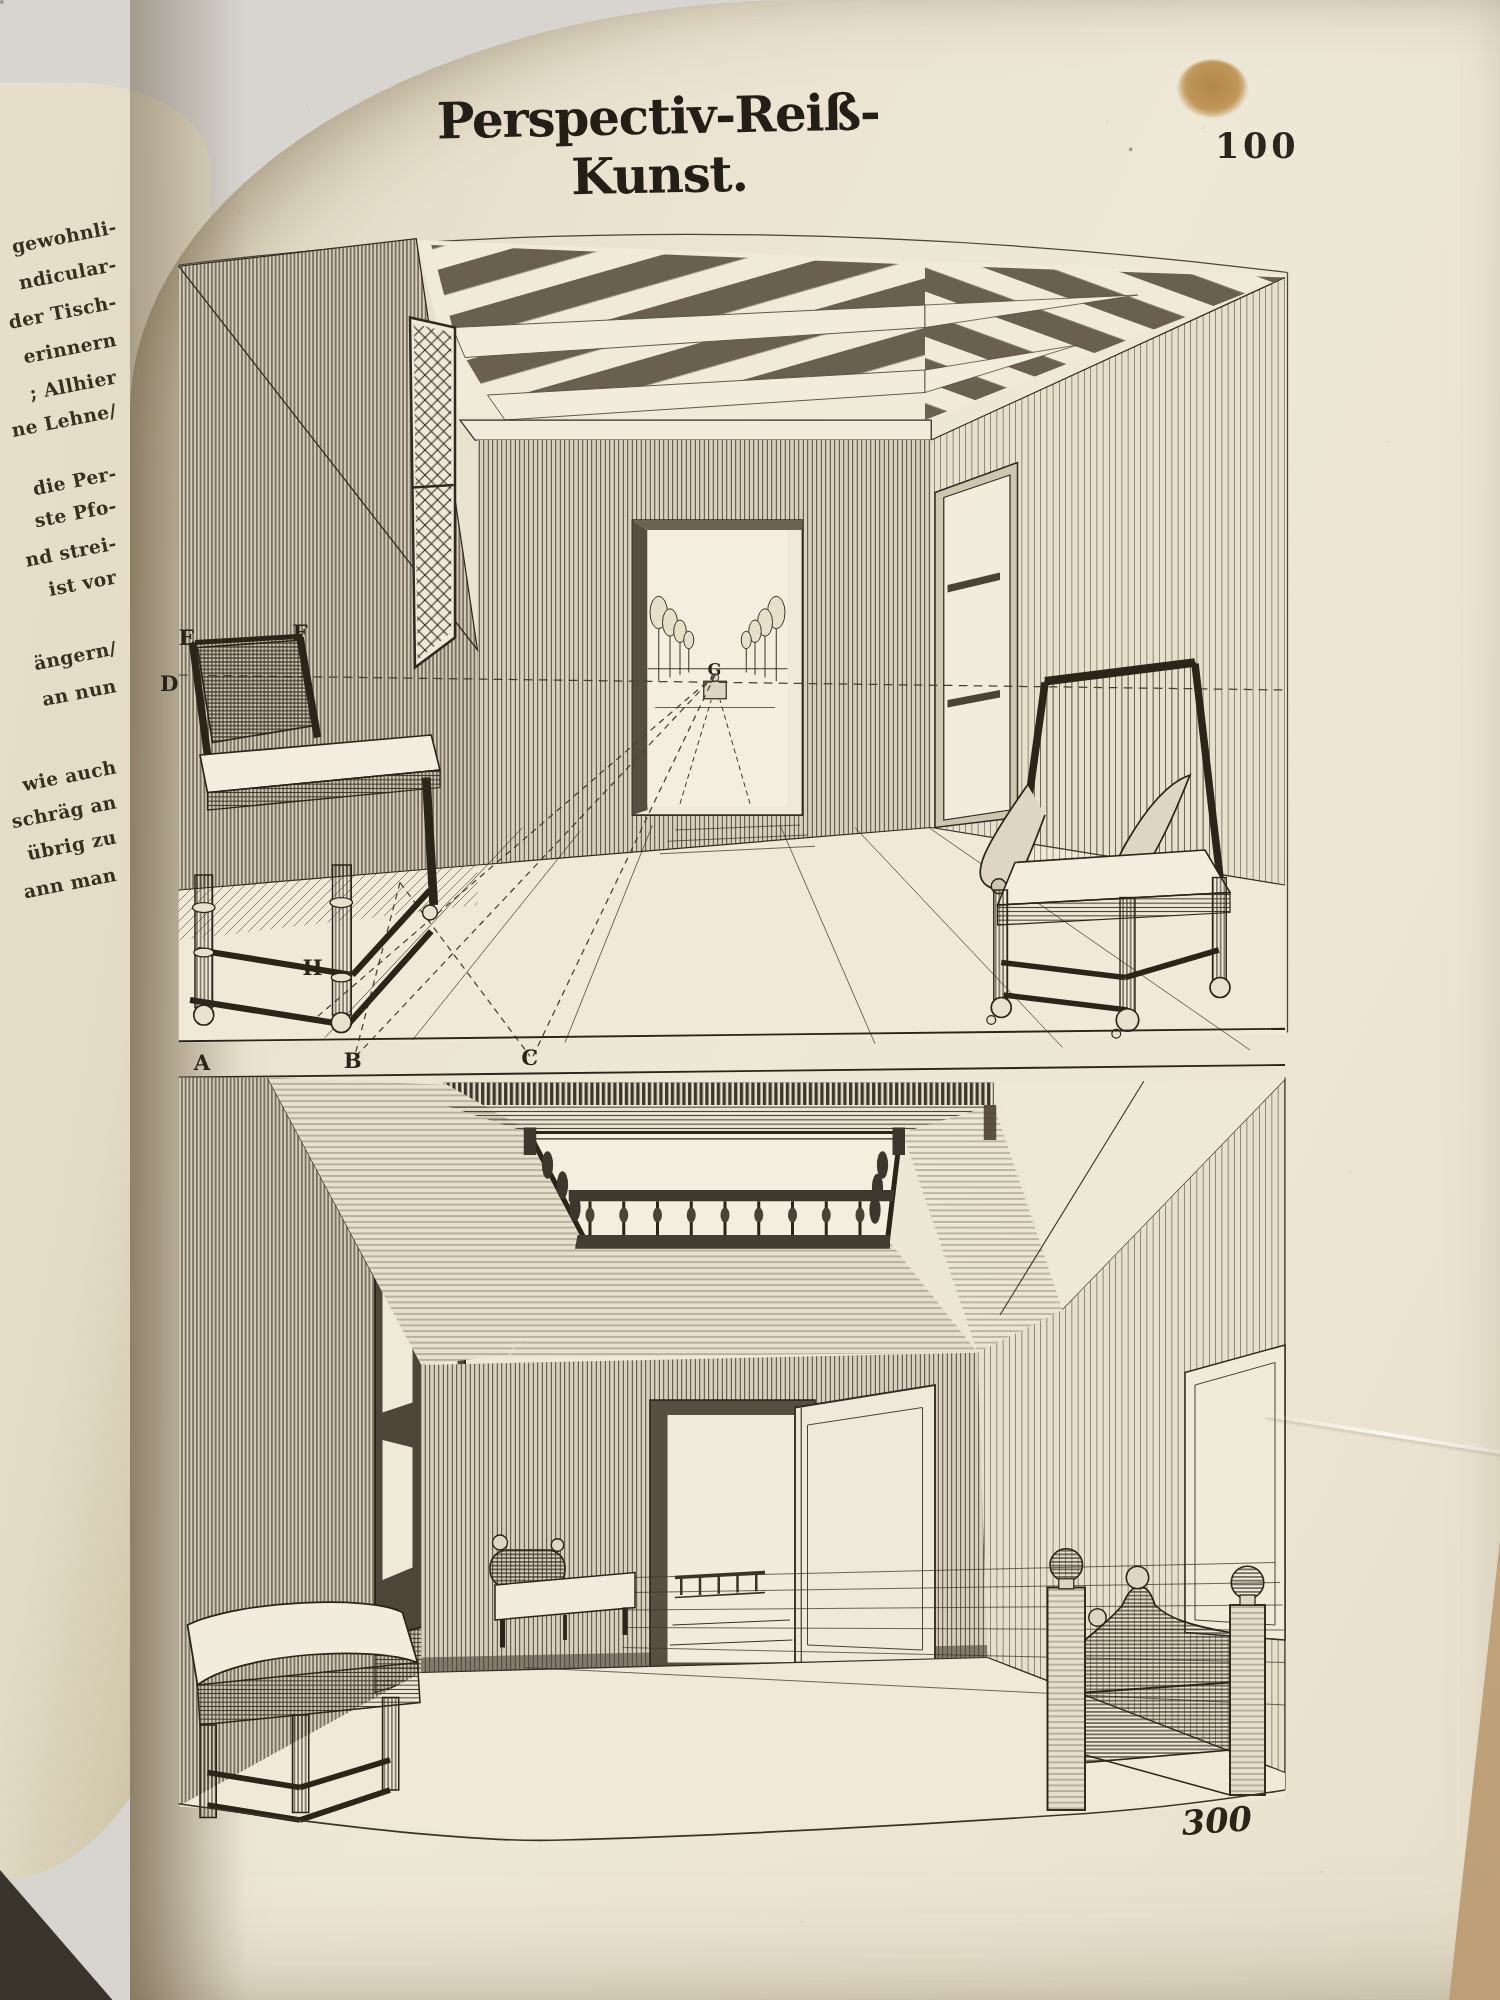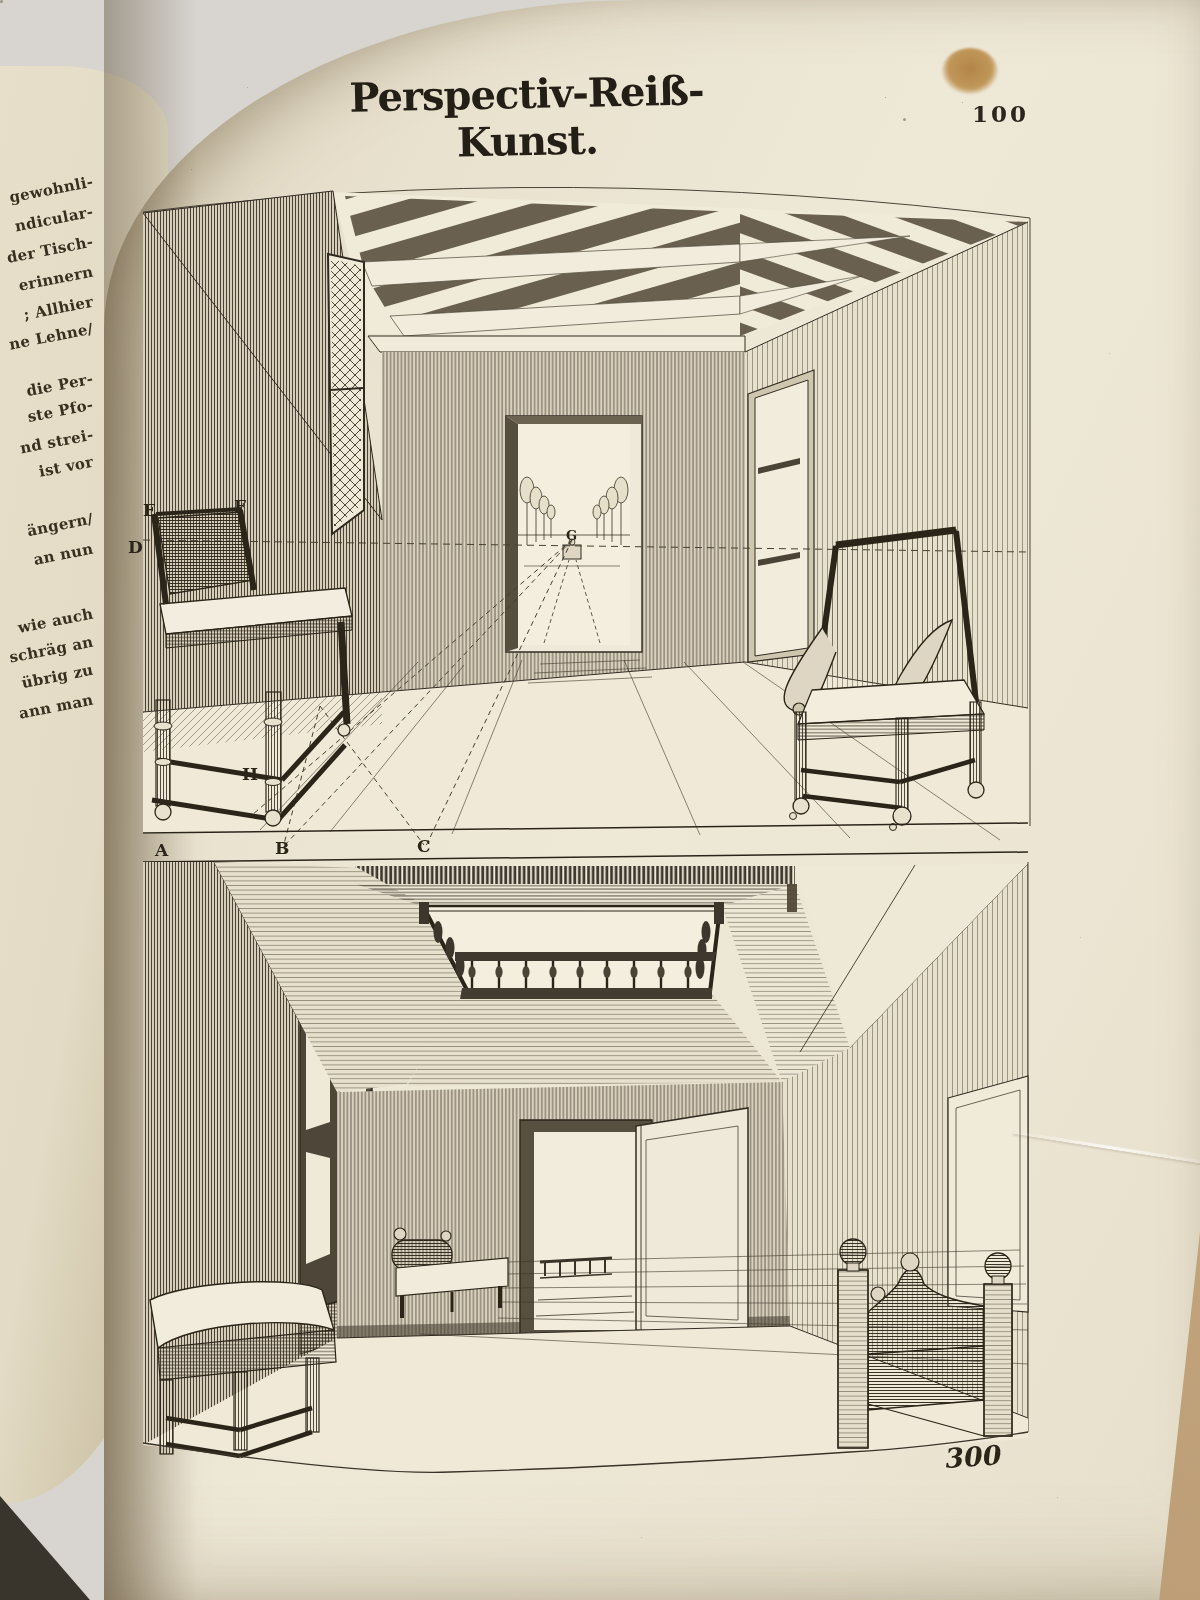--- a/index.html
+++ b/index.html
@@ -40,21 +40,21 @@
      box-shadow:903px 118px 0 0 #6b5b44, 884px 96px 0 -1px #6b5b44, 961px 101px 0 -1px #7a6a50,
         190px 168px 0 -1px #7a6a50, 1108px 352px 0 -1px #9b8a6d, 1079px 936px 0 -1px #9b8a6d,
         246px 86px 0 -1px #8a7a5e, 640px 1536px 0 -1px #9b8a6d, 1056px 1496px 0 -1px #9b8a6d;}
   .crease{left:1012px;top:1146px;width:196px;height:3px;transform:rotate(9deg);
      background:linear-gradient(90deg,rgba(255,255,255,.0),rgba(255,255,255,.75),rgba(255,255,255,.1));
      box-shadow:0 2px 2px rgba(110,95,70,.18);}
   
   .head-title{left:312px;top:70px;width:430px;text-align:center;
      font-weight:700;font-size:40px;color:#241f16;transform:rotate(-1.2deg);
      letter-spacing:-1px;}
-  .folio{left:972px;top:100px;font-weight:700;font-size:23px;color:#2b261d;letter-spacing:3px;}
+  .folio{left:972px;top:100px;font-weight:700;font-size:28px;color:#2b261d;letter-spacing:3px;}
   
   svg.plate{left:0;top:0;}
   .lbl{font-family:"DejaVu Serif",serif;font-weight:700;font-size:17px;fill:#2b2519;}
   .lblG{font-family:"DejaVu Serif",serif;font-weight:700;font-size:13px;fill:#2b2519;}
   .plate-num{font-family:"DejaVu Serif",serif;font-style:italic;font-weight:700;
      font-size:27px;fill:#2b2519;}
 </style>
 </head>
 <body>
 

